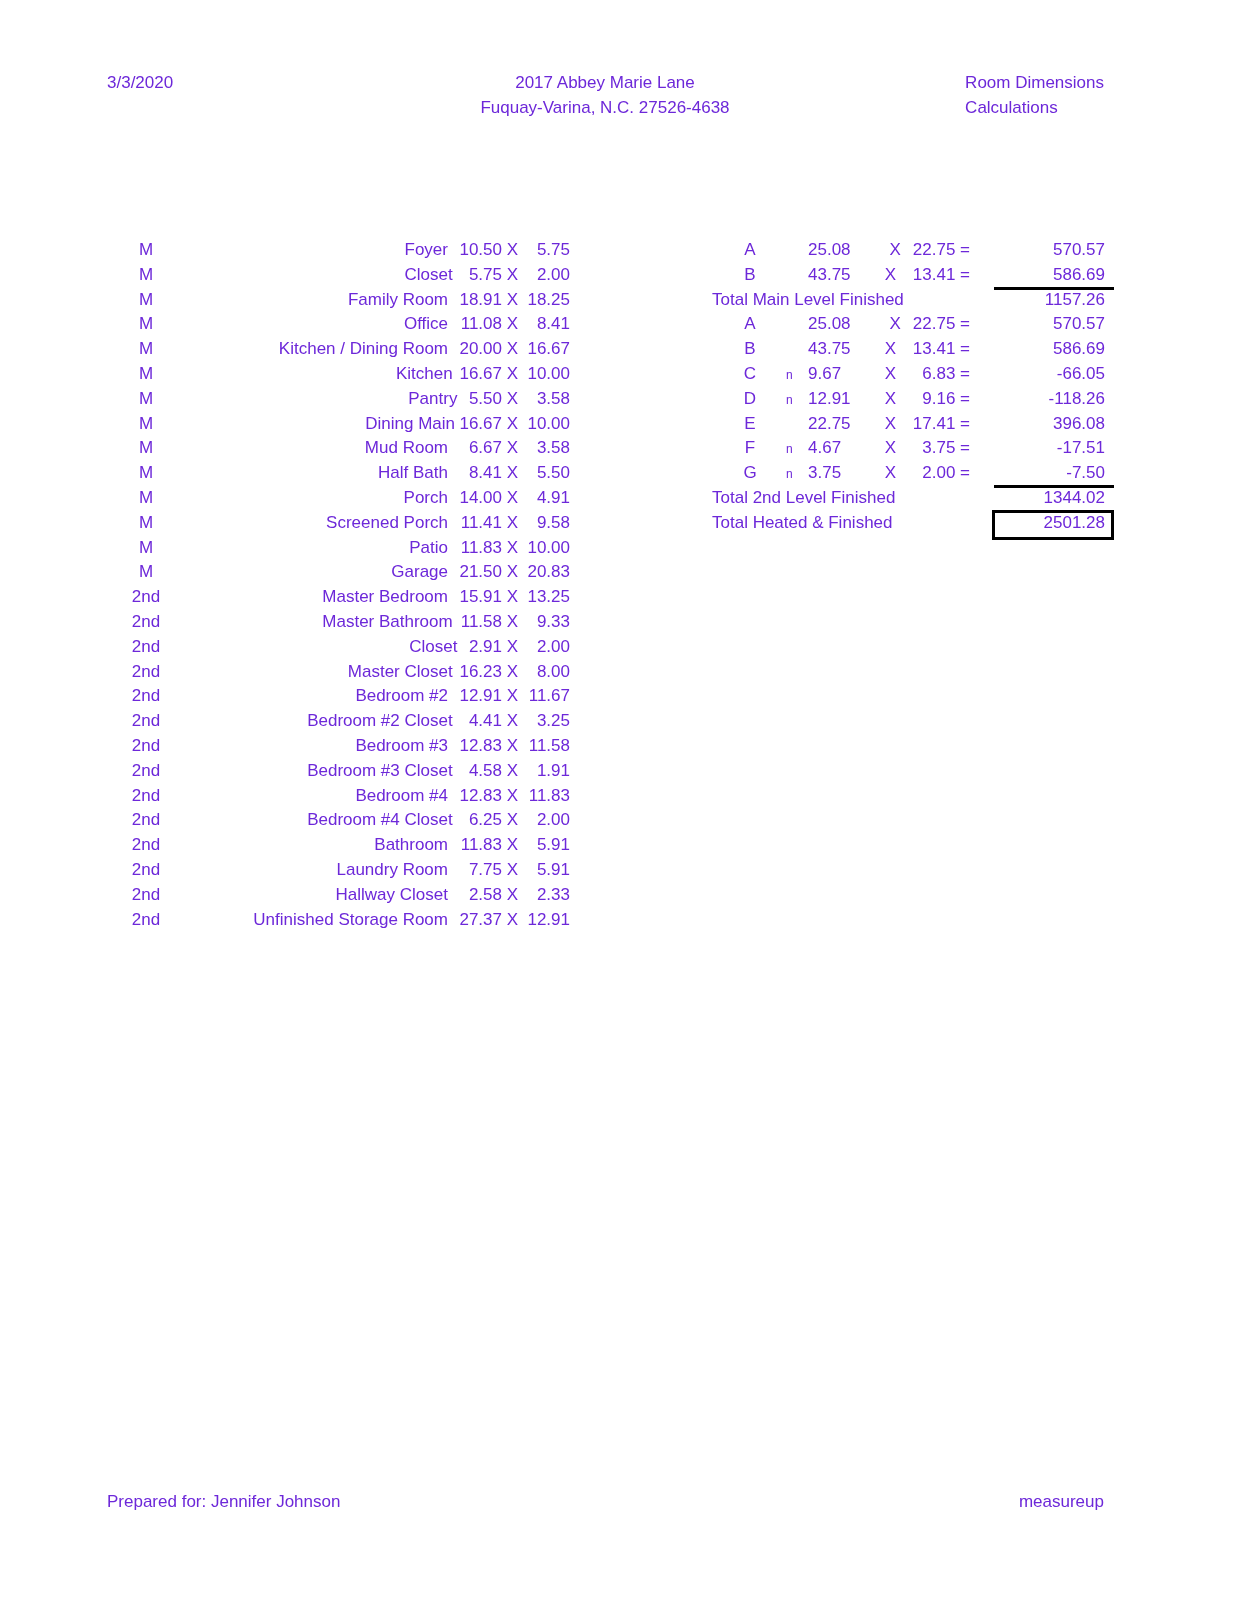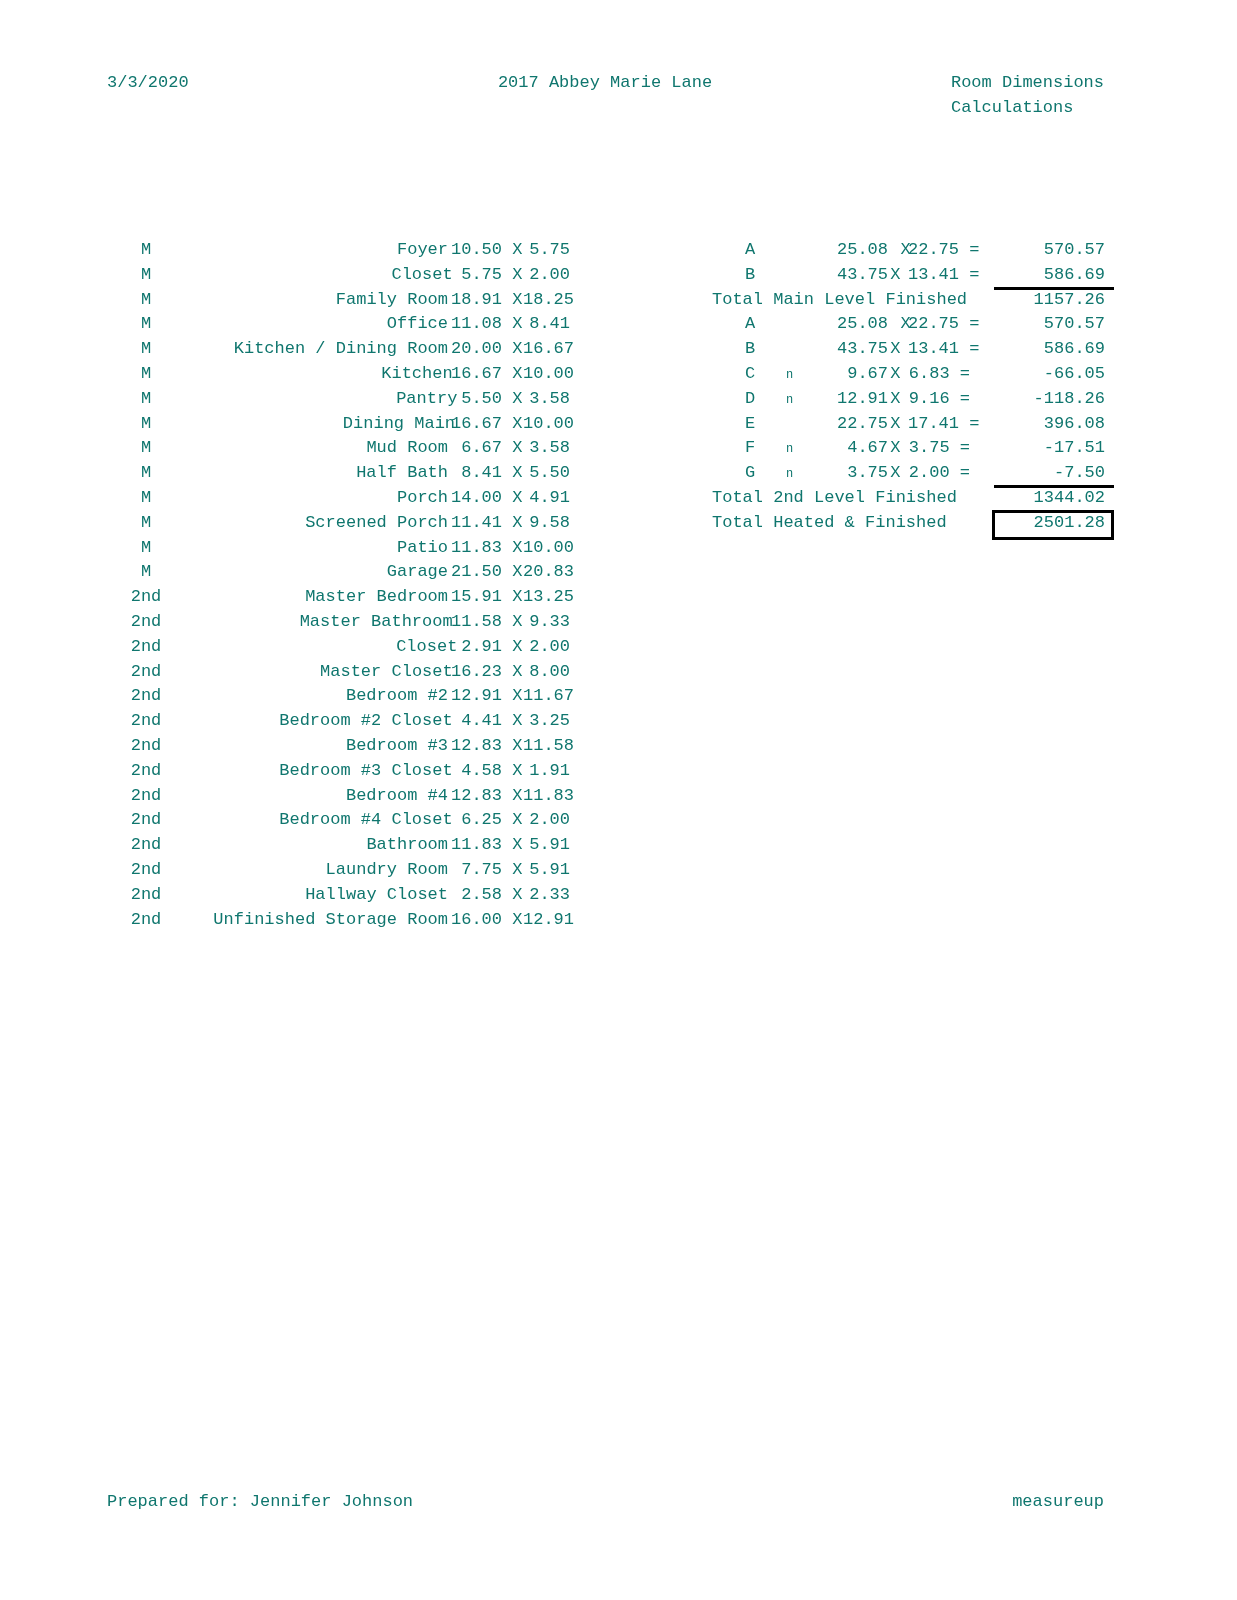--- a/index.html
+++ b/index.html
@@ -1,21 +1,21 @@
 <!DOCTYPE html>
 <html><head>
 <meta charset="utf-8">
 <style>
   html,body{margin:0;padding:0;background:#e8e8e8;}
   .page{
     position:relative;
     width:1237px;height:1600px;
     background:#ffffff;
-    font-family:Liberation Mono, monospace;
-    color:#0f766e;
+    font-family:Liberation Sans, sans-serif;
+    color:#6d28d9;
     font-size:17px;
     overflow:hidden;
   }
   .abs{position:absolute;}
   
   .hdr-date{left:107px;top:70px;line-height:25px;}
   .hdr-center{left:0;top:70px;width:1210px;text-align:center;line-height:25px;}
   .hdr-right{right:133px;top:70px;line-height:25px;}
   
   .ftr-left{left:107px;top:1489px;line-height:25px;}
@@ -31,21 +31,21 @@
   
   .r-level{left:10px;width:56px;text-align:center;}
   .r-name{left:80px;width:260px;text-align:right;}
   .r-dim1{left:340px;width:54px;text-align:right;}
   .r-sep{left:394px;}
   .r-dim2{left:415px;width:47px;text-align:right;}
   
   .c-label{left:12px;}
   .c-letter{left:18px;width:64px;text-align:center;}
   .c-sub{left:86px;width:18px;font-size:12px;top:4px !important;line-height:18px !important;}
-  .c-dim1{left:118px;width:70px;text-align:right;}
+  .c-dim1{left:108px;width:70px;text-align:left;}
   .c-sep{left:180px;}
   .c-dim2{left:208px;width:62px;text-align:right;}
   .c-value{left:290px;width:115px;text-align:right;}
   .crow.rule::after{
     content:"";position:absolute;left:294px;width:120px;bottom:-2px;
     border-bottom:3px solid #000;
   }
   .crow.boxed::before{
     content:"";position:absolute;left:292px;width:116px;top:-1px;height:24px;
     border:3px solid #000;
@@ -53,20 +53,21 @@
 </style>
 </head>
 <body>
 
 <div class="page">
 
   <div class="abs hdr-date">3/3/2020</div>
 
   <div class="abs hdr-center">
     <div>2017 Abbey Marie Lane</div>
+    <div>Fuquay-Varina, N.C. 27526-4638</div>
   </div>
 
   <div class="abs hdr-right">
     <div>Room Dimensions</div>
     <div>Calculations</div>
   </div>
 
   <div class="abs rooms-table">
 
       <div class="rrow">
@@ -281,21 +282,21 @@
         <span class="r-level">2nd</span>
         <span class="r-name" style="padding-left: 0px;">Hallway Closet</span>
         <span class="r-dim1">2.58</span>
         <span class="r-sep"> X </span>
         <span class="r-dim2">2.33</span>
       </div>
 
       <div class="rrow">
         <span class="r-level">2nd</span>
         <span class="r-name" style="padding-left: 0px;">Unfinished Storage Room</span>
-        <span class="r-dim1">16.00</span>
+        <span class="r-dim1">27.37</span>
         <span class="r-sep"> X </span>
         <span class="r-dim2">12.91</span>
       </div>
     </div>
 
   <div class="abs calc-table">
 
       <div class="crow">
         <span class="c-label"></span>
         <span class="c-letter">A</span>

